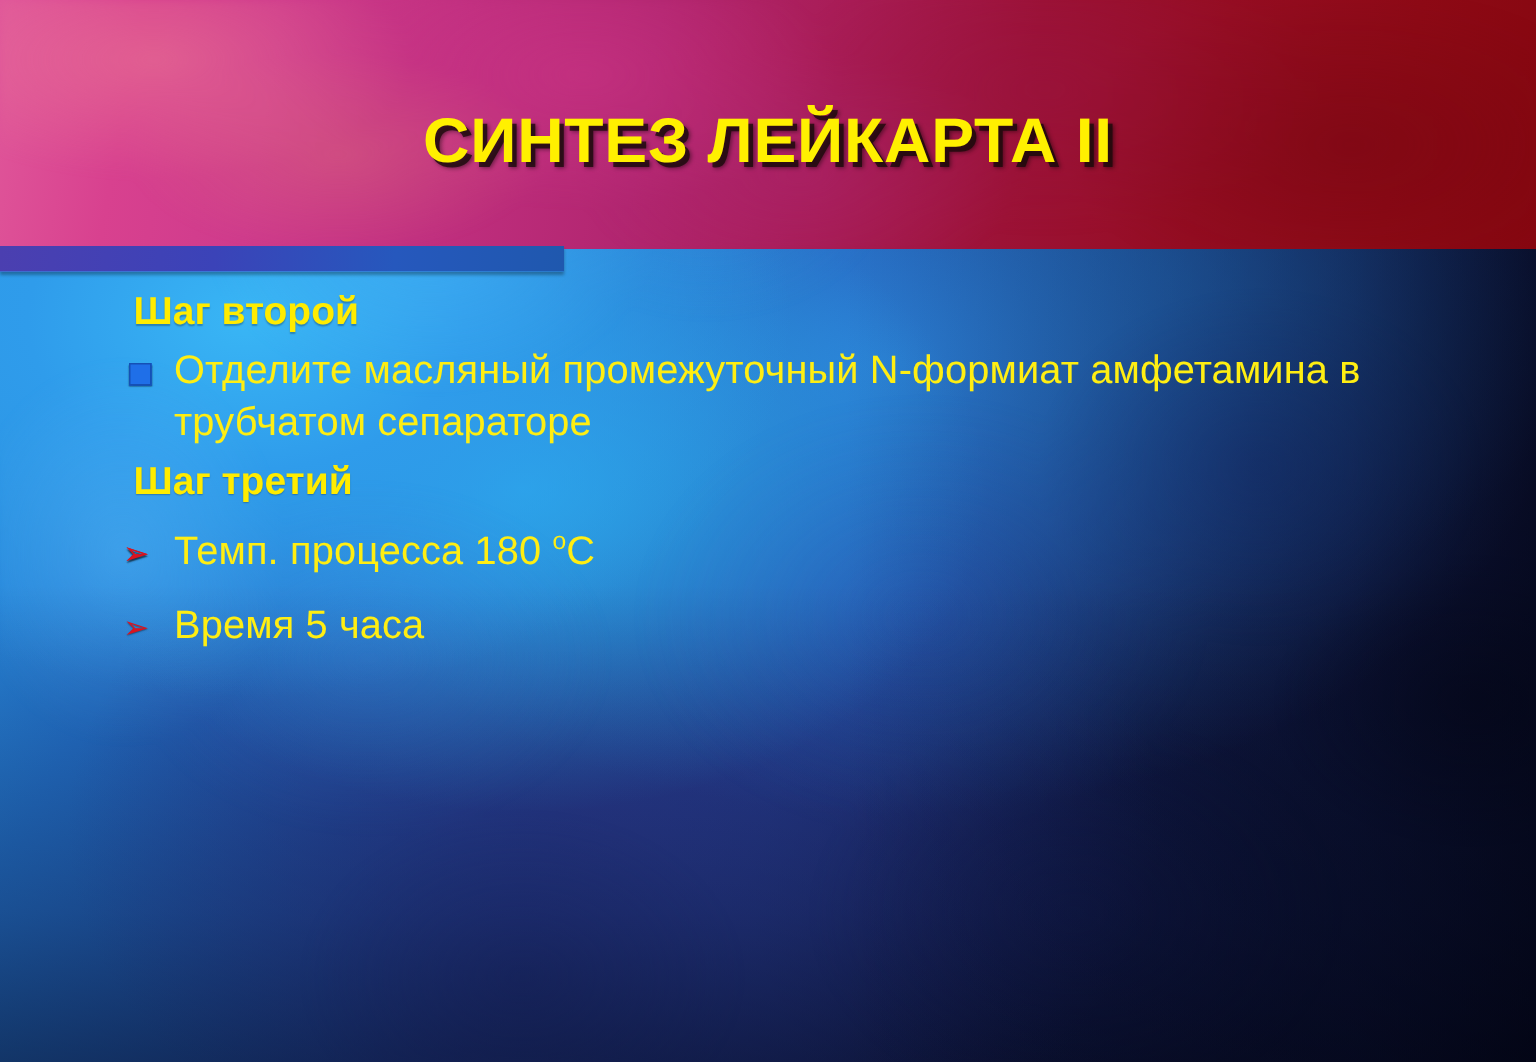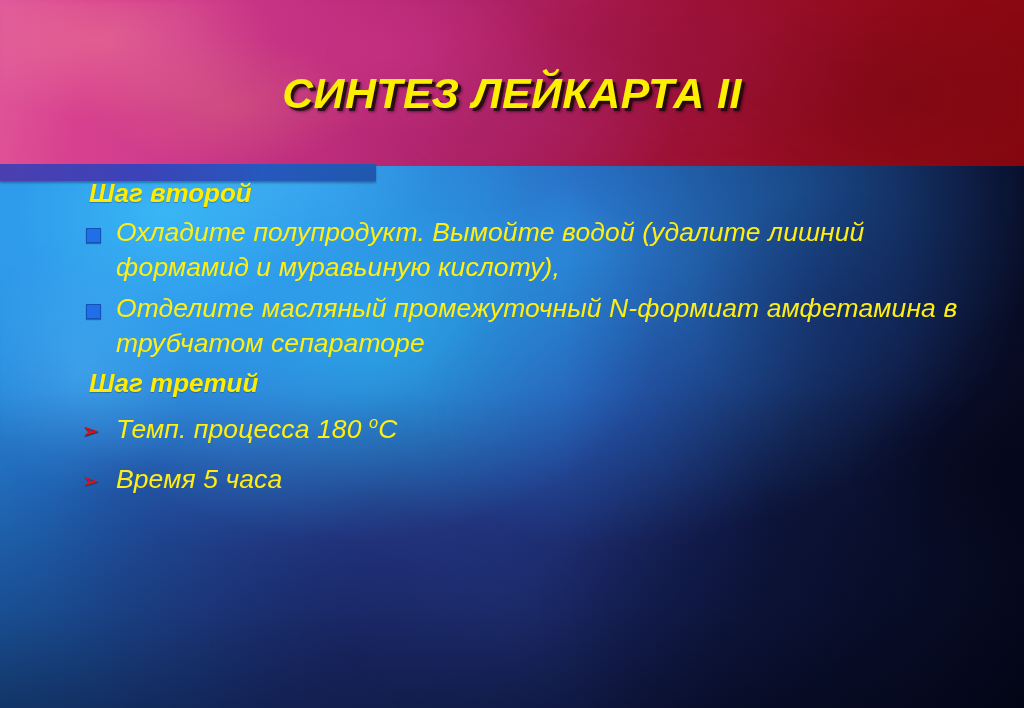--- a/index.html
+++ b/index.html
@@ -7,21 +7,20 @@
     margin: 0;
     padding: 0;
     background: #000;
   }
   .slide {
     position: relative;
     width: 1024px;
     height: 708px;
     overflow: hidden;
     font-family: "Liberation Sans", sans-serif;
-    font-style: italic;
     -webkit-font-smoothing: antialiased;
   }
 
   
   .bg-base {
     position: absolute;
     inset: 0;
     background:
       radial-gradient(ellipse 520px 360px at 16% 30%, #39b6f5 0%, #2f9ceb 28%, rgba(40,120,215,0) 70%),
       radial-gradient(ellipse 430px 300px at 34% 46%, #2aa8e8 0%, rgba(38,130,220,0) 72%),
@@ -125,21 +124,21 @@
     box-sizing: border-box;
   }
   .step-head {
     color: #ffec00;
     font-size: 26px;
     font-weight: bold;
     line-height: 1.18;
     margin: 6px 0 2px 15px;
     text-shadow: 0 1px 1px rgba(0,0,0,.25);
   }
-  .step-head.second { margin-top: 2px; }
+  .step-head.second { margin-top: 16px; }
   .step-head.third  { }
 
   ul.blist {
     list-style: none;
     margin: 0;
     padding: 0;
   }
   li.bullet {
     position: relative;
     padding-left: 42px;
@@ -198,21 +197,20 @@
 
   <div class="divider-strip"></div>
 
   <div class="content">
 
     <div class="step-head second">Шаг второй</div>
 
     <ul class="blist">
       <li class="bullet">
         <span class="mk-square"></span>
-        <span>Охладите полупродукт. Вымойте водой (удалите лишний формамид и муравьиную кислоту),</span>
       </li>
       <li class="bullet">
         <span class="mk-square"></span>
         <span>Отделите масляный промежуточный N-формиат амфетамина в трубчатом сепараторе</span>
       </li>
     </ul>
 
     <div class="step-head third">Шаг третий</div>
 
     <ul class="blist">

